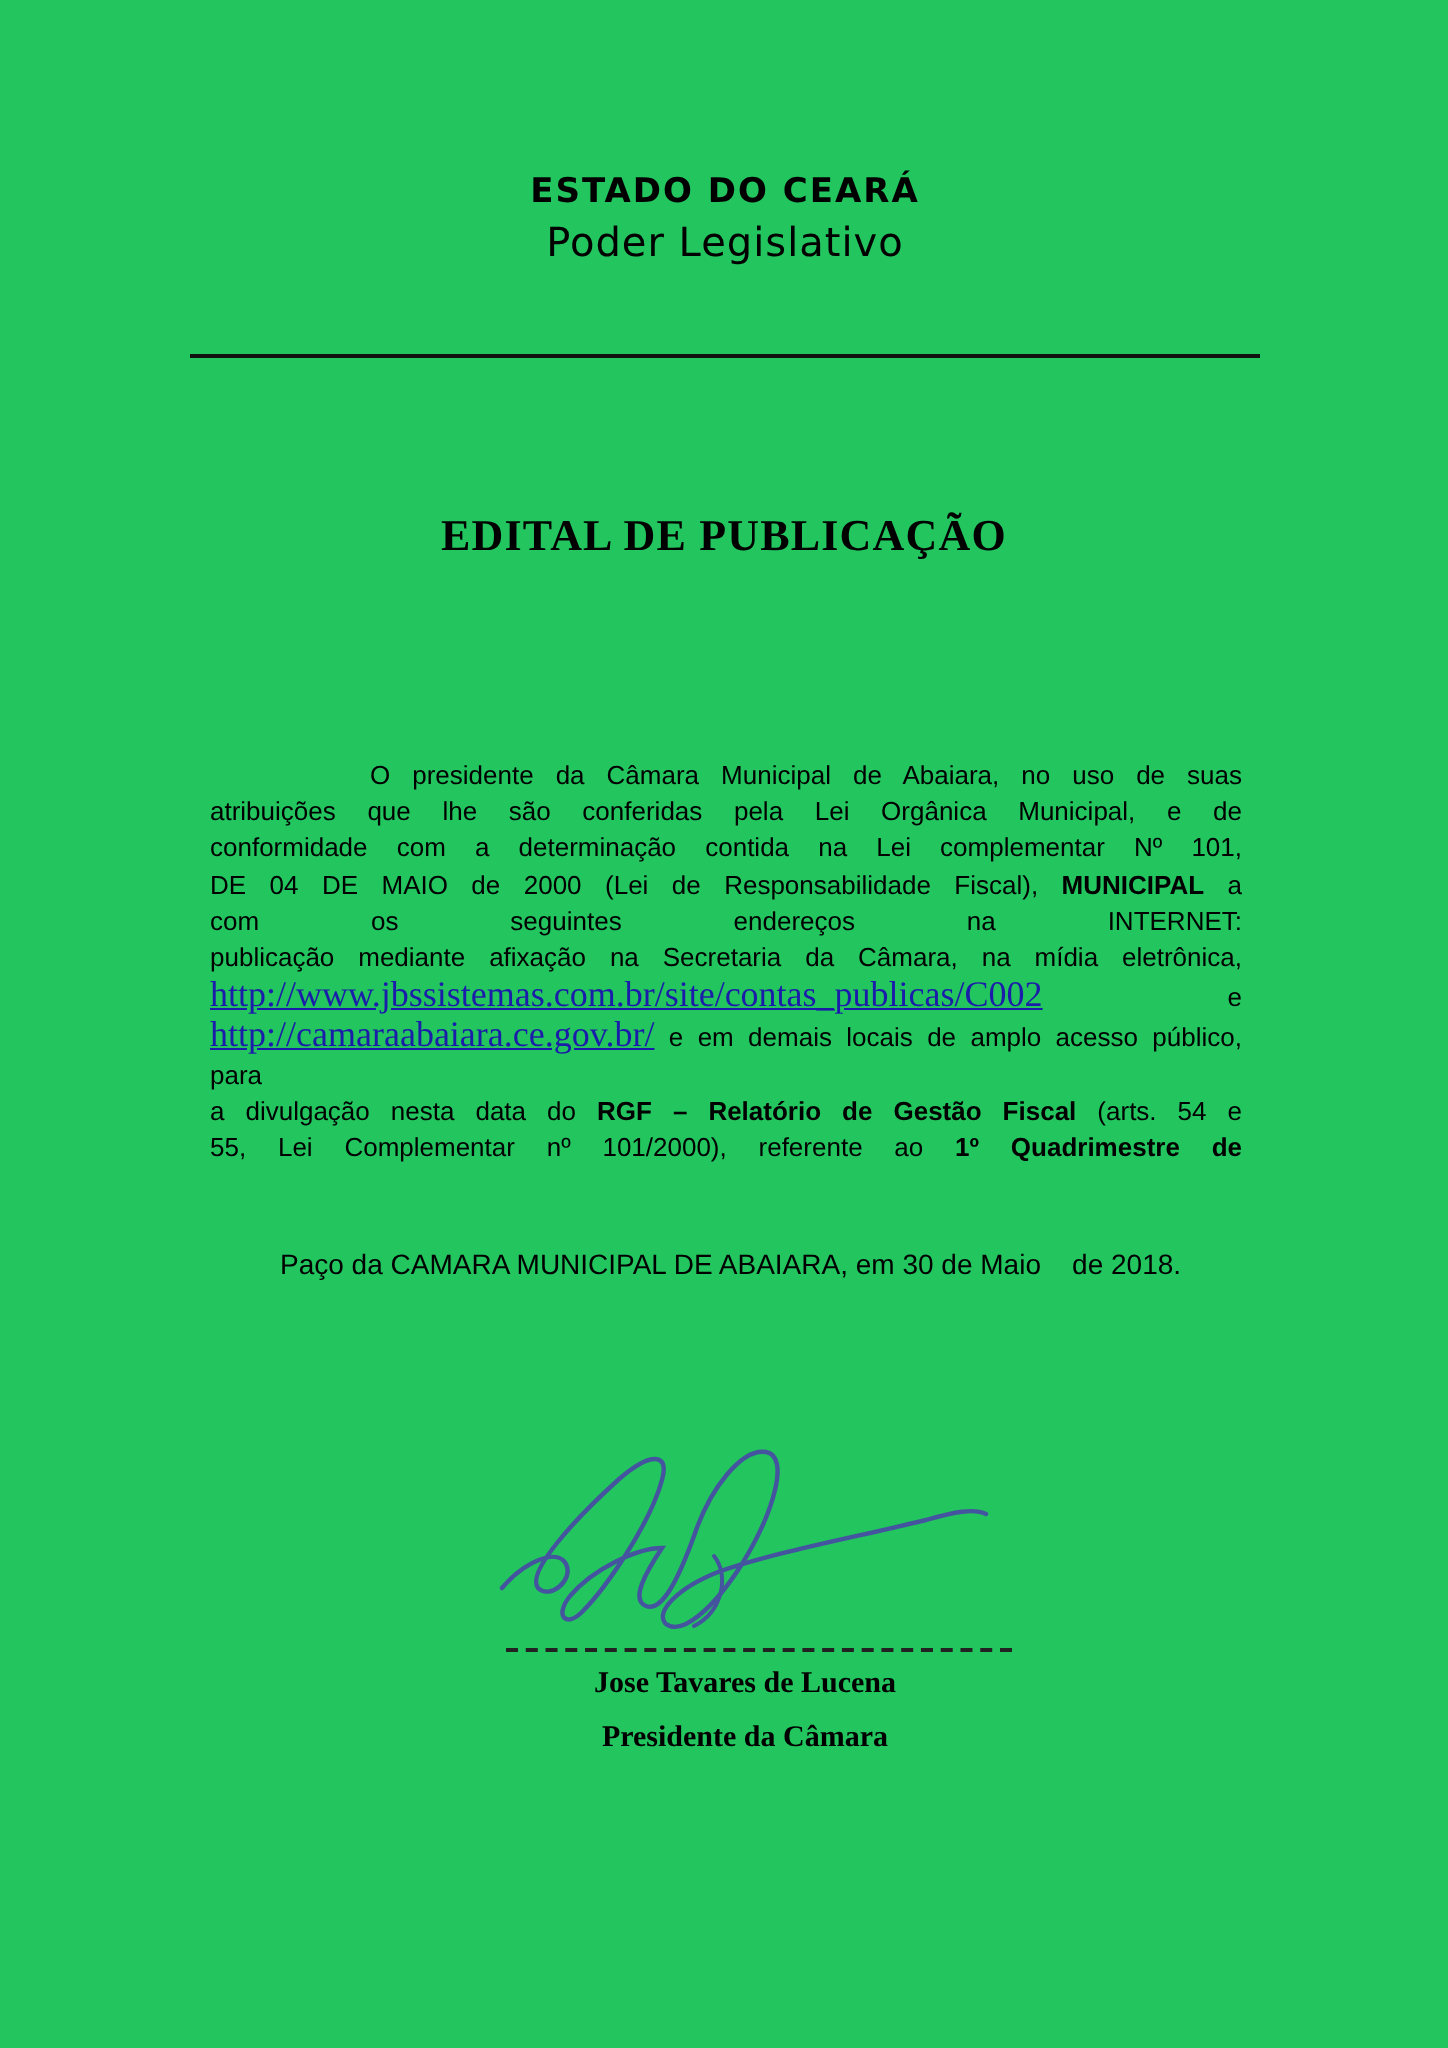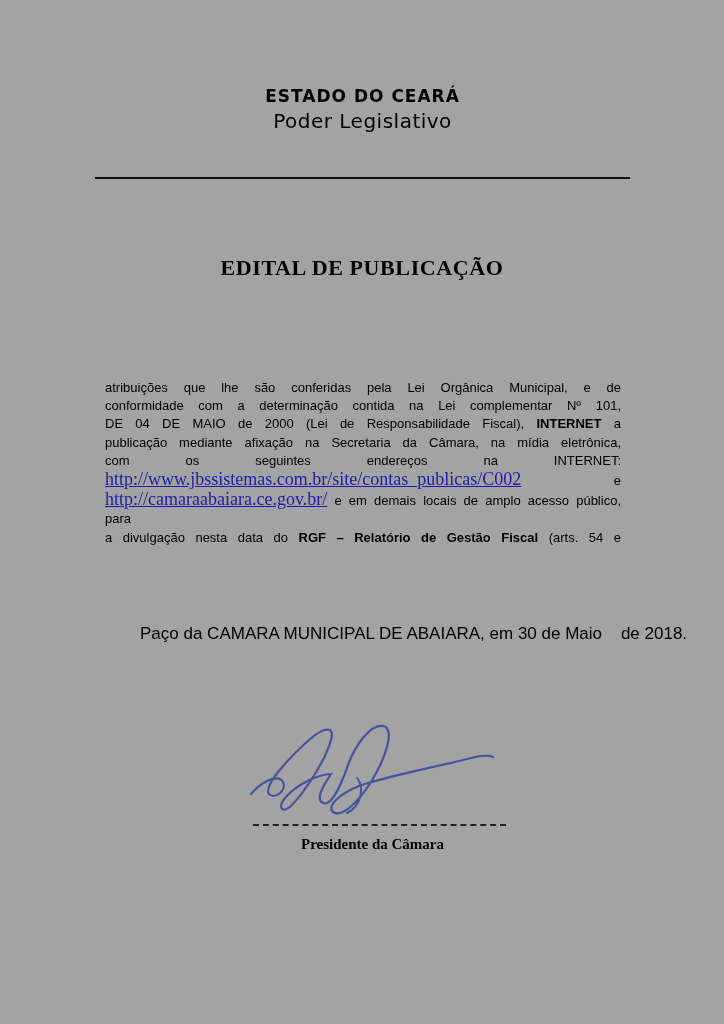--- a/index.html
+++ b/index.html
@@ -1,18 +1,18 @@
 <!DOCTYPE html>
 <html style="--link-color: #1c1caa;"><head>
 <meta charset="utf-8">
 <style>
   html,body { margin:0; padding:0; background:#888; }
   .page {
     position:relative; width:724px; height:1024px; margin:0 auto;
-    background:#a3a3a3; color:#000;
+    background:#22c55e; color:#000;
     font-family:"Liberation Sans", sans-serif;
     overflow:hidden;
   }
   
   .hdr-state {
     position:absolute; top:86px; left:95px; width:535px;
     text-align:center; font-family:"DejaVu Sans", sans-serif;
     font-size:17px; font-weight:bold; letter-spacing:1px;
   }
   .hdr-branch {
@@ -44,21 +44,21 @@
   .jline { text-align:justify; text-align-last:justify; -moz-text-align-last:justify; }
   .indent { display:inline-block; width:80px; }
   .b { font-weight:bold; }
   a.doc-link {
     font-family:"Liberation Serif", serif; font-size:18px;
     color:var(--link-color,#1c1caa); text-decoration:underline; cursor:pointer;
   }
   
   .closing {
     position:absolute; top:624px; left:140px;
-    font-size:17px; white-space:pre;
+    font-size:14px; white-space:pre;
   }
   
   .sig-wrap { position:absolute; top:716px; left:235px; width:275px; }
   svg.sig { display:block; width:275px; height:105px; color:#44549e; }
   .sig-rule {
     margin:3px 0 0 18px; width:253px; height:0;
     border-top:2px dashed #222;
   }
   .sig-name {
     margin-top:8px; width:275px; text-align:center;
@@ -74,28 +74,30 @@
 
 <div class="page">
 
   <div class="hdr-state">ESTADO DO CEARÁ</div>
   <div class="hdr-branch">Poder Legislativo</div>
   <div class="hdr-rule"></div>
 
   <div class="doc-title">EDITAL DE PUBLICAÇÃO</div>
 
   <div class="body-par">
+      <div class="bline jline"><span class="indent"></span><span>O presidente da Câmara Municipal de Abaiara, no uso de suas</span></div>
       <div class="bline jline"><span>atribuições que lhe são conferidas pela Lei Orgânica Municipal, e de</span></div>
       <div class="bline jline"><span>conformidade com a determinação contida na Lei complementar Nº 101,</span></div>
-      <div class="bline jline"><span>DE 04 DE MAIO de 2000 (Lei de Responsabilidade Fiscal), </span><span class="b">INTERNET</span><span> a</span></div>
+      <div class="bline jline"><span>DE 04 DE MAIO de 2000 (Lei de Responsabilidade Fiscal), </span><span class="b">MUNICIPAL</span><span> a</span></div>
+      <div class="bline jline"><span>com os seguintes endereços na INTERNET:</span></div>
       <div class="bline jline"><span>publicação mediante afixação na Secretaria da Câmara, na mídia eletrônica,</span></div>
-      <div class="bline jline"><span>com os seguintes endereços na INTERNET:</span></div>
       <div class="bline jline"><a class="doc-link" href="#">http://www.jbssistemas.com.br/site/contas_publicas/C002</a><span> e</span></div>
       <div class="bline jline"><a class="doc-link" href="#">http://camaraabaiara.ce.gov.br/</a><span> e em demais locais de amplo acesso público, para</span></div>
       <div class="bline jline"><span>a divulgação nesta data do </span><span class="b">RGF – Relatório de Gestão Fiscal</span><span> (arts. 54 e</span></div>
+      <div class="bline jline"><span>55, Lei Complementar nº 101/2000), referente ao </span><span class="b">1º Quadrimestre de</span></div>
     </div>
 
   <div class="closing">Paço da CAMARA MUNICIPAL DE ABAIARA, em 30 de Maio    de 2018.</div>
 
   <div class="sig-wrap">
     <svg class="sig" viewBox="0 0 275 105" fill="none" xmlns="http://www.w3.org/2000/svg" style="color: rgb(68, 84, 158);">
       <path stroke="currentColor" stroke-width="2.2" stroke-linecap="round" fill="none" d="M 16 78
            C 28 64, 44 58, 48 66
            C 52 74, 40 84, 34 78
            C 28 70, 52 44, 74 24
@@ -107,16 +109,17 @@
            C 96 90, 104 74, 112 52
            C 120 28, 136 8, 148 10
            C 160 12, 152 40, 136 66
            C 122 88, 106 102, 98 96
            C 92 90, 104 78, 124 70
            C 152 60, 196 52, 228 44
            C 242 40, 252 38, 258 41"></path>
       <path stroke="currentColor" stroke-width="2" stroke-linecap="round" fill="none" d="M 122 62 C 130 72, 126 90, 112 97"></path>
     </svg>
     <div class="sig-rule"></div>
+    <div class="sig-name">Jose Tavares de Lucena</div>
     <div class="sig-role">Presidente da Câmara</div>
   </div>
 
 </div>
 
 </body></html>

